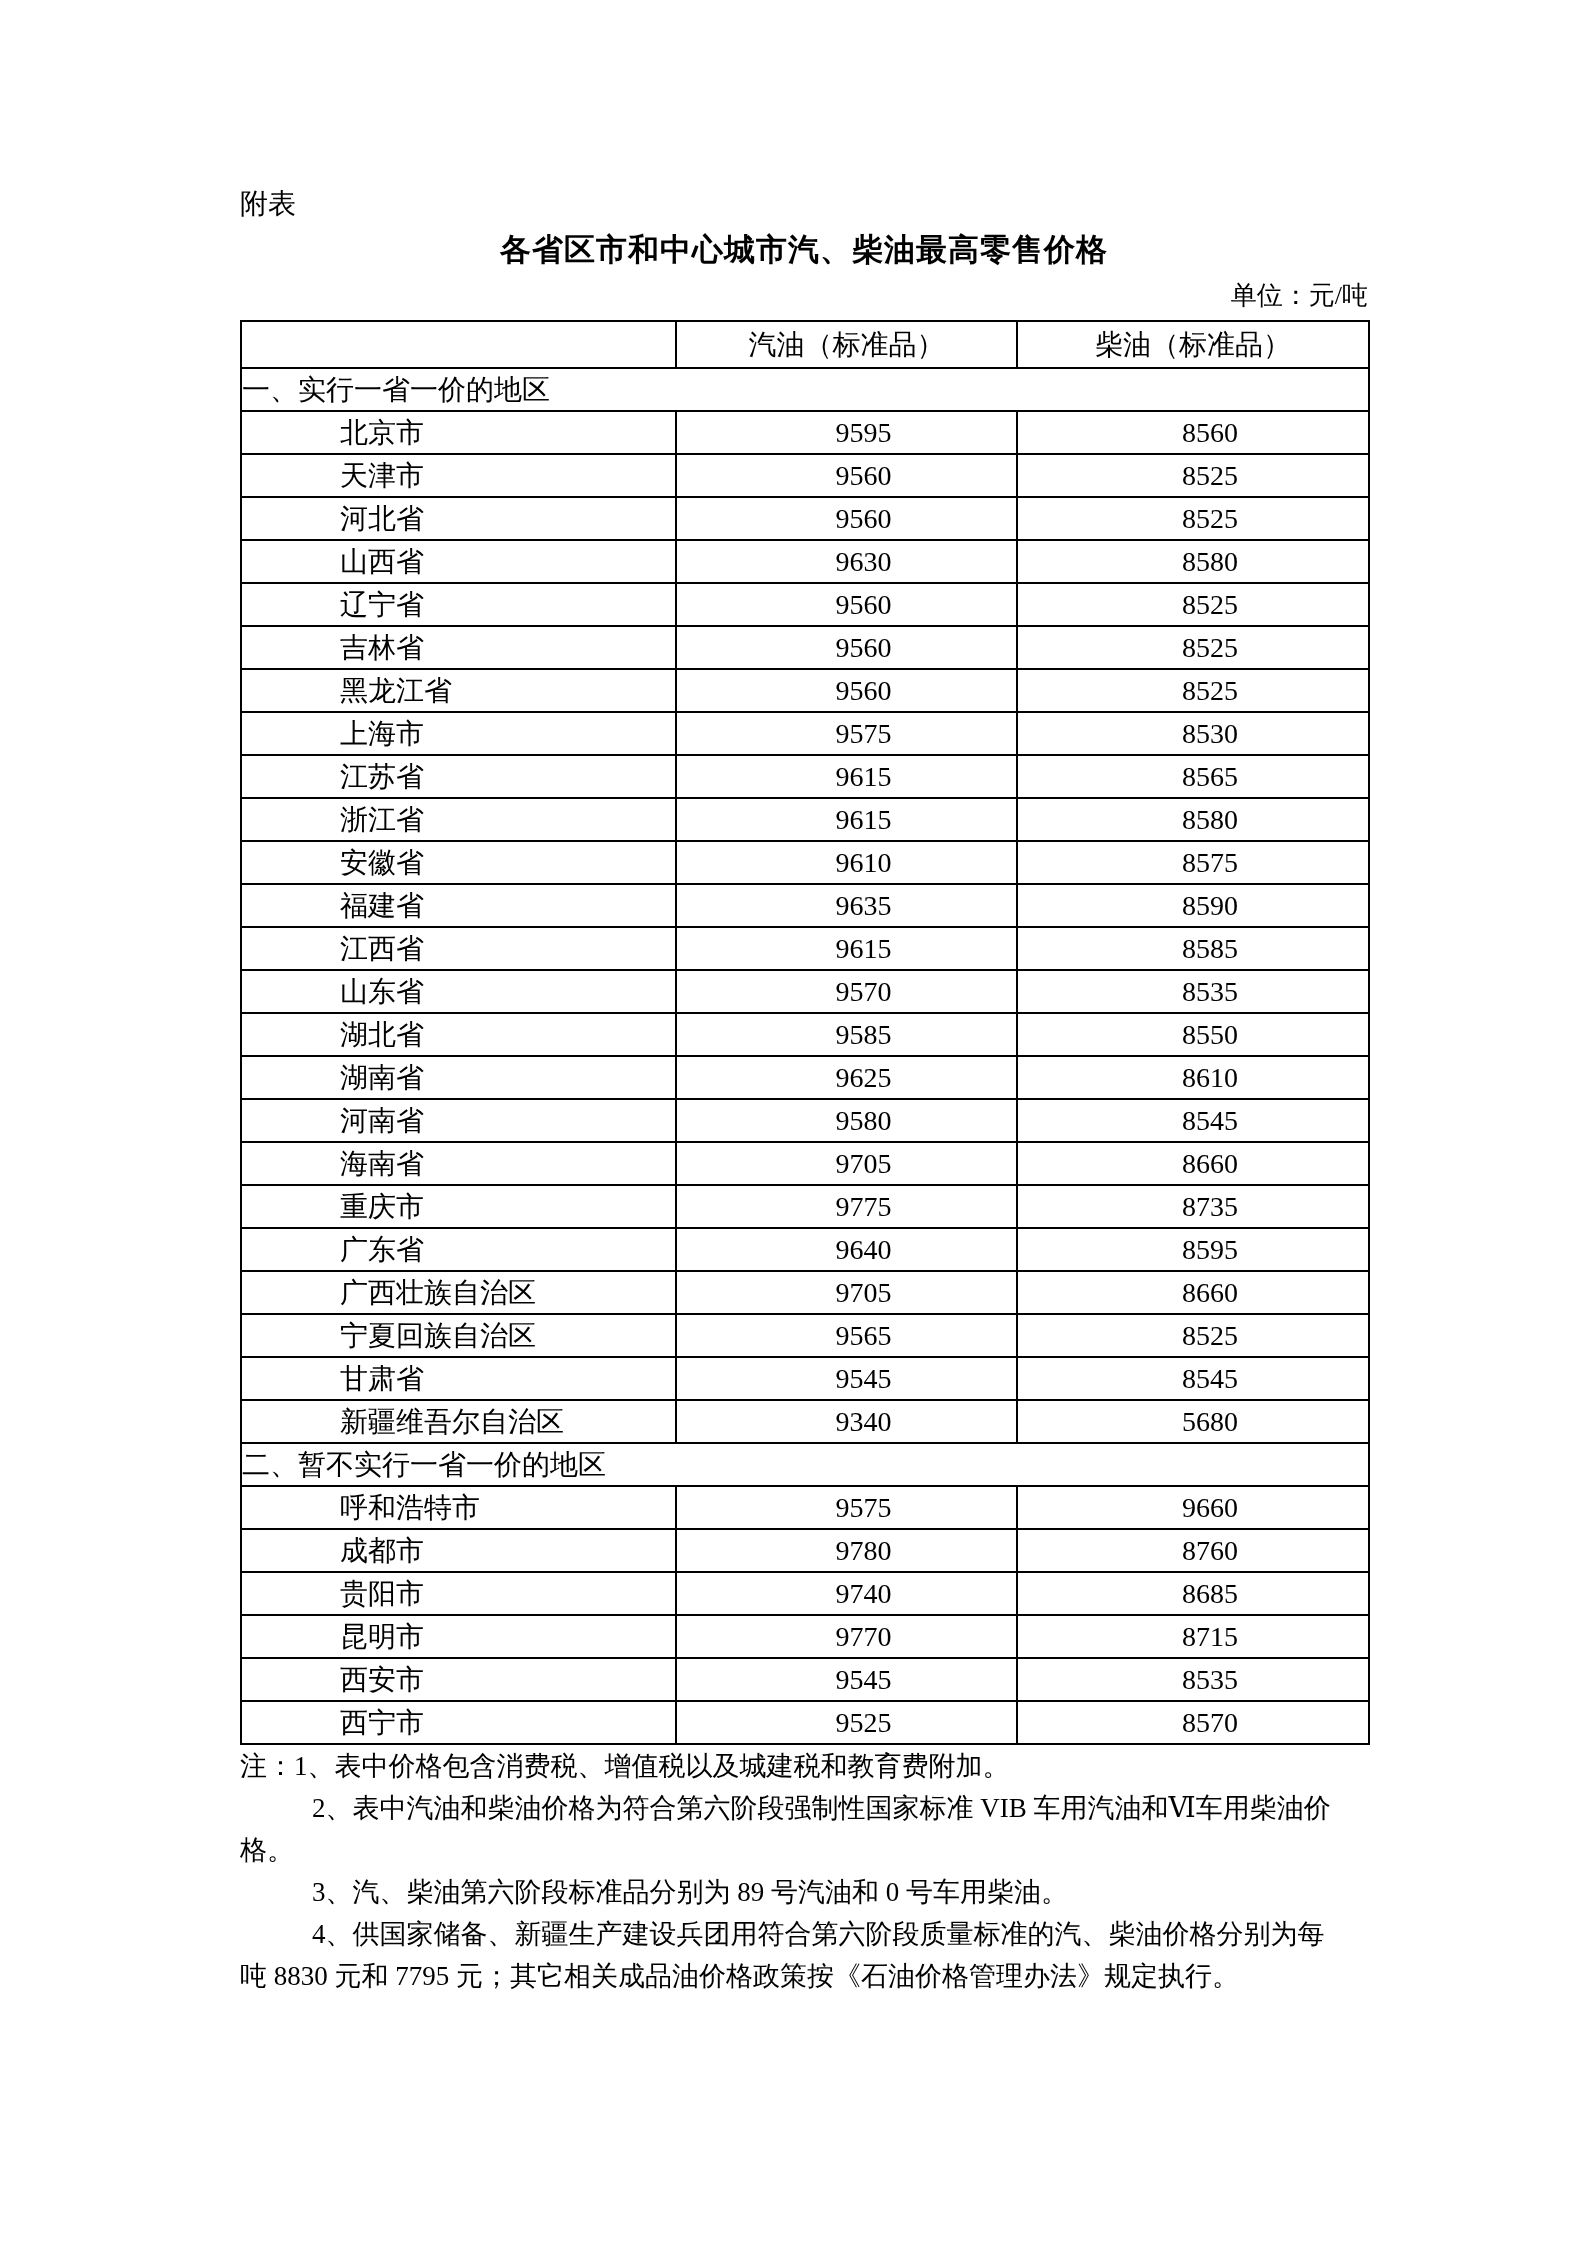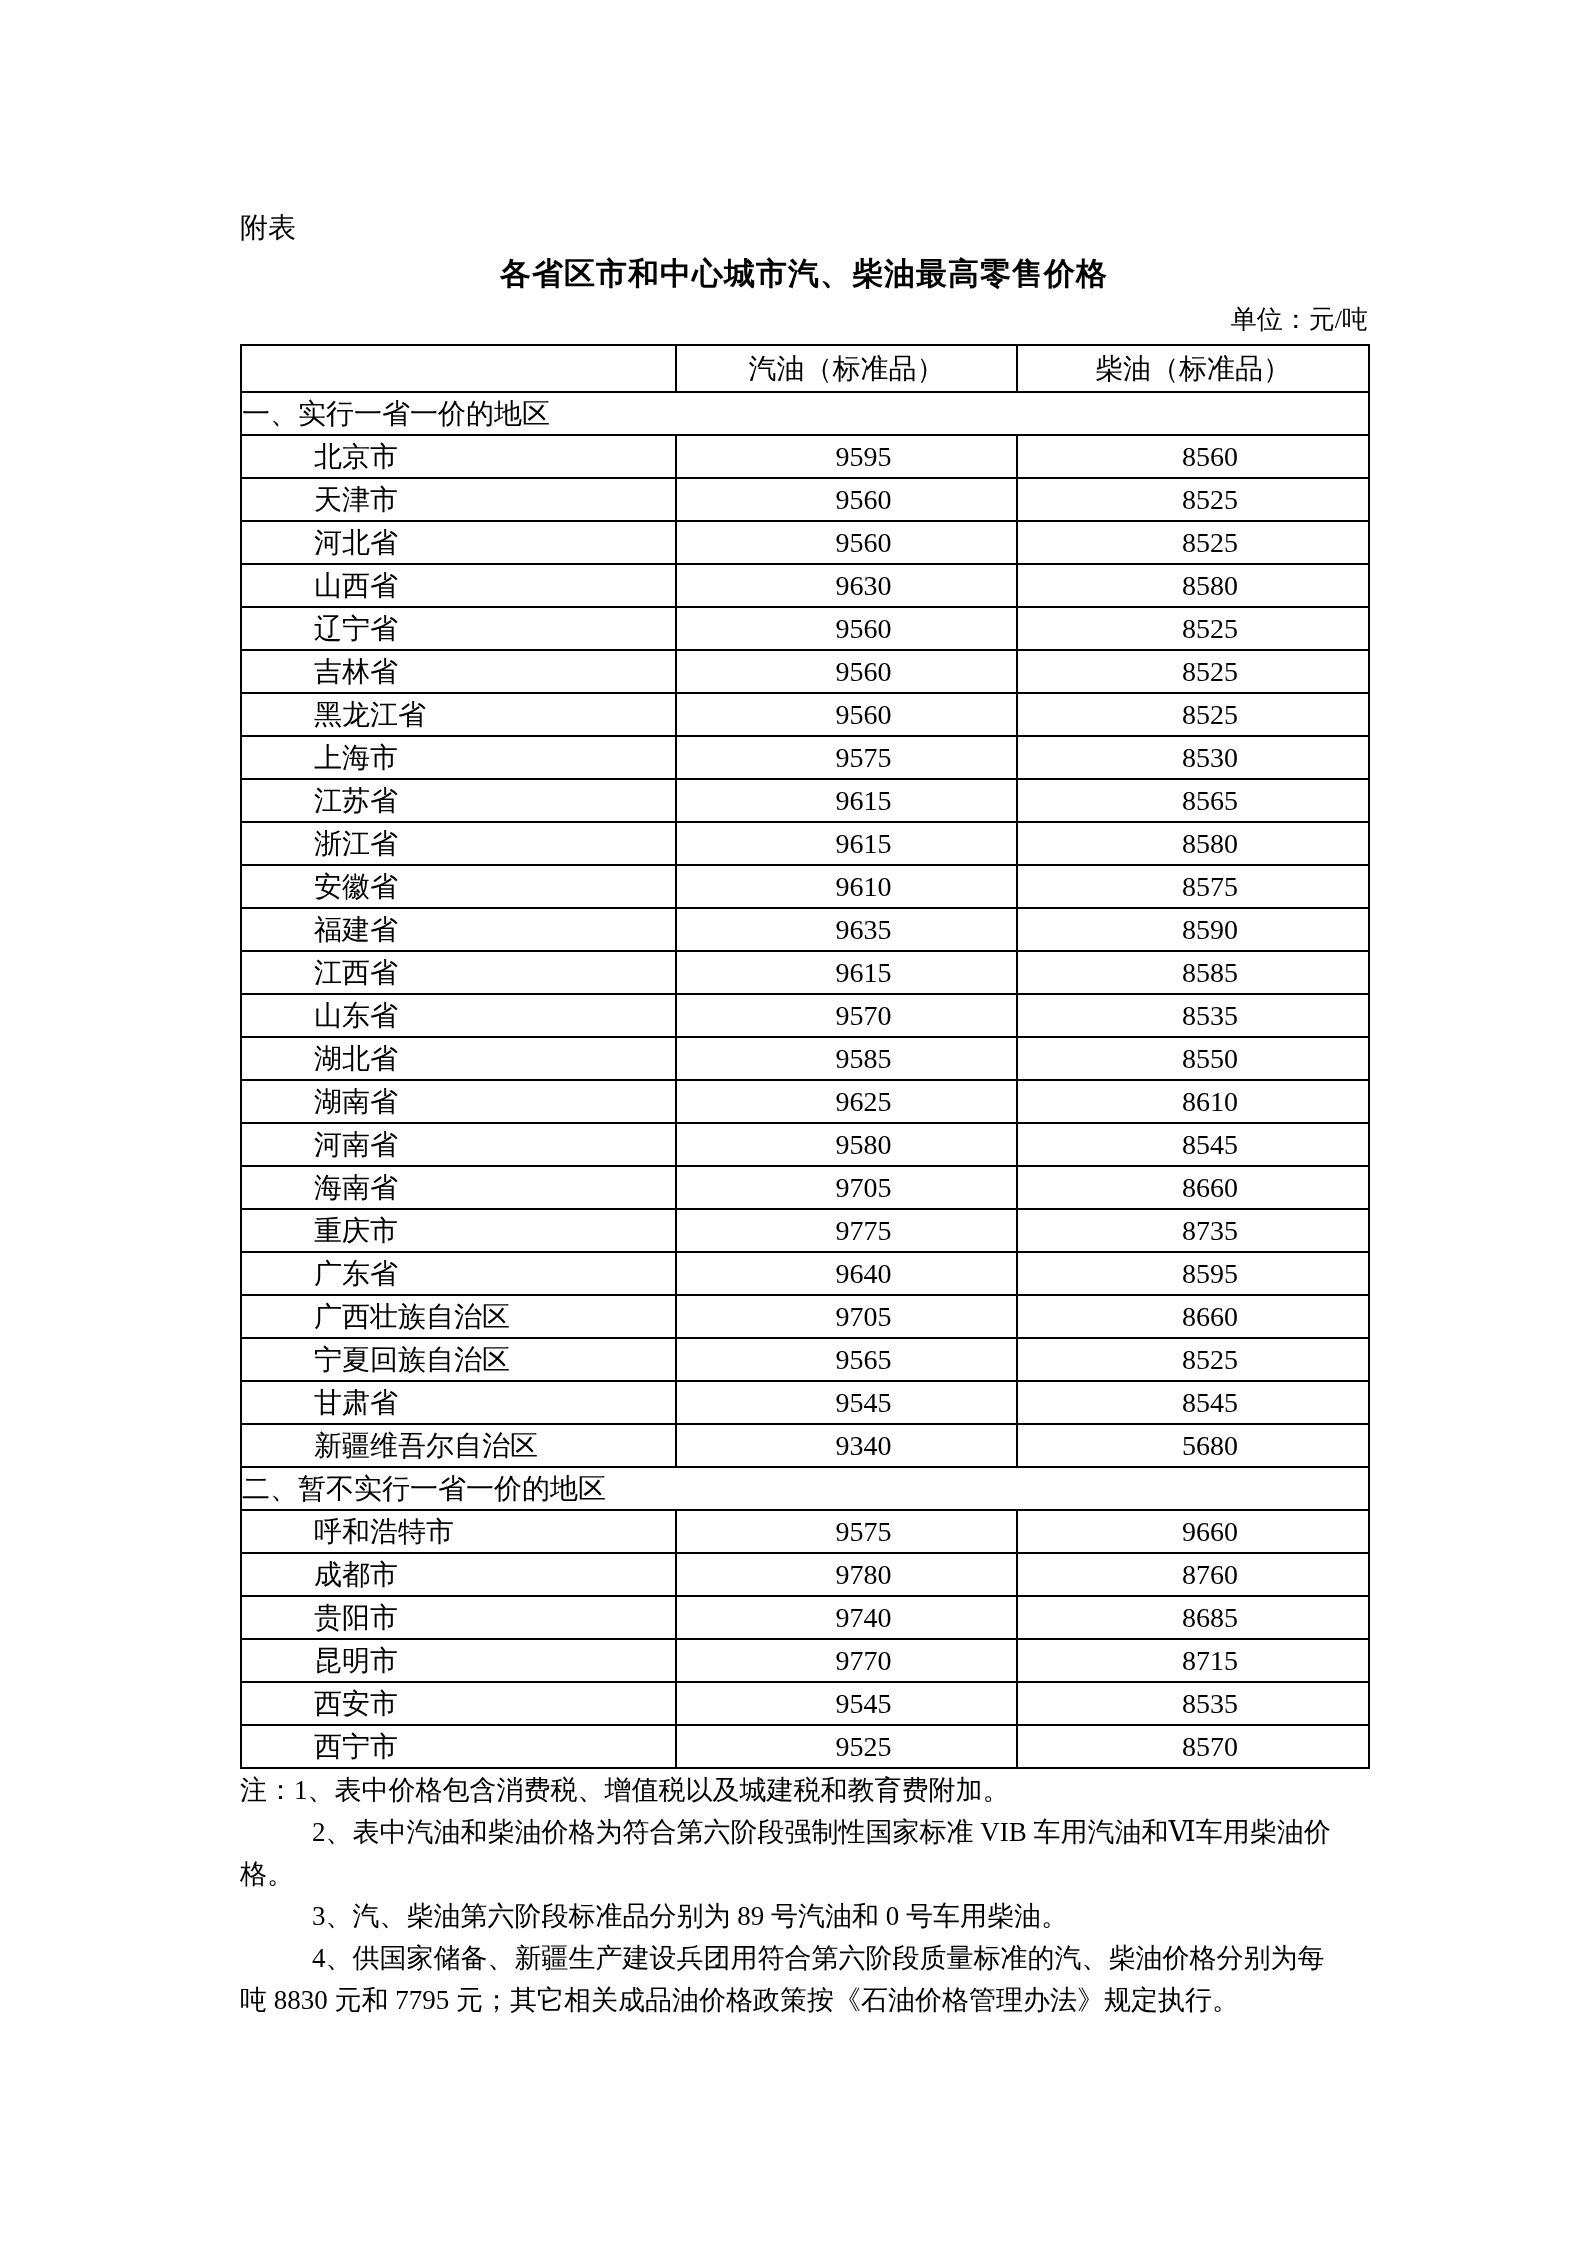--- a/index.html
+++ b/index.html
@@ -16,21 +16,20 @@
   }
   .page {
     width: 1128px;
     margin-left: 240px;
     padding-top: 188px;
     box-sizing: content-box;
   }
   .annex {
     font-size: 28px;
     line-height: 32px;
-    margin-top: 24px;
   }
   .doc-title {
     margin: 12px 0 0 0;
     font-size: 31px;
     line-height: 36px;
     font-weight: bold;
     text-align: center;
     letter-spacing: 1px;
   }
   .unit {
@@ -59,21 +58,21 @@
     height: 45px;
     text-align: center;
   }
   .price-table tbody td {
     height: 41px;
   }
   td.section-cell {
     text-align: left;
   }
   td.region-cell {
-    padding-left: 72px;
+    padding-left: 98px;
     text-align: left;
   }
   td.price-cell {
     text-align: center;
     padding-left: 34px;
   }
   .notes {
     margin-top: 0;
     font-size: 27px;
     line-height: 42px;

